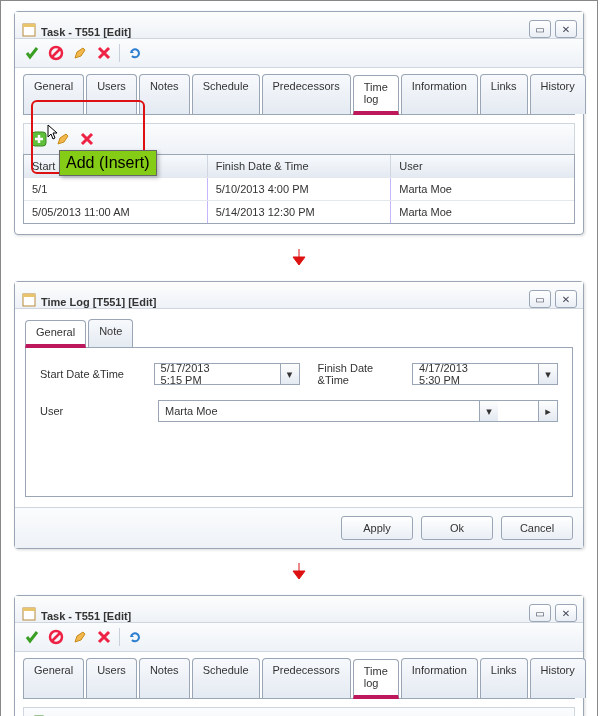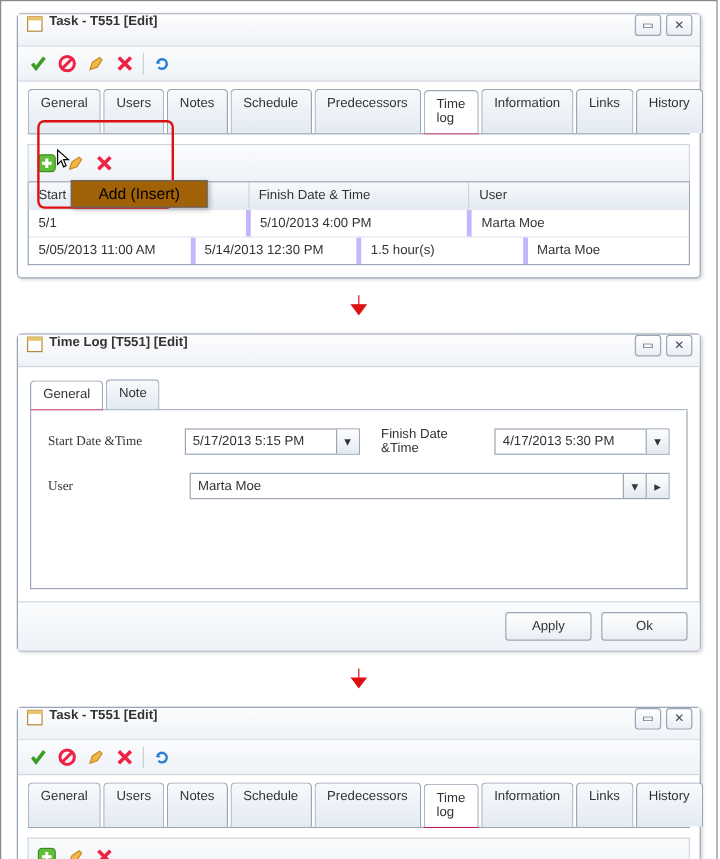--- a/index.html
+++ b/index.html
@@ -22,21 +22,21 @@
     border: 1px solid #9aa6b6;
     border-radius: 4px;
     margin: 10px 13px;
     background: #fff;
     box-shadow: 1px 1px 3px rgba(0,0,0,.15);
   }
   .panel.short { padding-bottom: 10px; }
   .titlebar {
     height: 26px;
     display: flex;
-    align-items: flex-start;
+    align-items: flex-end;
     padding: 0 6px;
     background: linear-gradient(#fdfdfd,#eef2f7);
     border-bottom: 1px solid #cfd6df;
   }
   .titlebar .tb-icon {
     width:16px; height:16px; margin-right:4px;
     display:inline-flex; align-items:center; justify-content:center;
   }
   .titlebar .title { flex:1; font-weight:bold; color:#333; }
   .winbtn {
@@ -69,21 +69,21 @@
     margin-right:2px;
     border-top-left-radius:4px;
     border-top-right-radius:4px;
     color:#333;
     cursor:pointer;
     position:relative;
   }
   .tab.active {
     background:#fff;
     top:1px;
-    border-bottom:1px solid #be185d;
+    border-bottom:4px solid #be185d;
     z-index:2;
   }
   .sub-toolbar {
     margin:8px 8px 0 8px;
     padding:6px;
     background:linear-gradient(#fbfcfd,#eef2f7);
     border:1px solid #cfd6df;
     border-bottom:none;
     display:flex; gap:6px;
   }
@@ -111,31 +111,31 @@
     display:flex; align-items:center; gap:4px;
     color:#333;
   }
   .th:last-child { border-right:none; }
   .trow {
     display:flex;
     border-top:1px solid #e3e7ee;
   }
   .td {
     padding:5px 8px;
-    border-right:4px solid #c4b5fd;
+    border-right:1px solid #c4b5fd;
     flex:1 0 0;
     color:#333;
   }
   .td:last-child { border-right:none; }
   .tooltip {
     position:absolute;
-    background:#a16207;
+    background:#84cc16;
     border:1px solid #666;
-    padding:3px 22px;
-    font-size:13px;
+    padding:3px 6px;
+    font-size:16px;
     color:#000;
     box-shadow:2px 2px 4px rgba(0,0,0,.25);
     white-space:nowrap;
   }
   .cursor {
     position:absolute;
     width:14px; height:18px;
     pointer-events:none;
   }
   .arrow-down {
@@ -148,27 +148,28 @@
     border-bottom:1px solid #9aa6b6;
     margin-top:2px;
   }
   .form {
     border:1px solid #9aa6b6;
     border-top:none;
     padding:14px 14px 60px 14px;
     background:#fff;
   }
   .row { display:flex; align-items:center; gap:8px; margin-bottom:14px; }
-  .lbl { width:110px; color:#333;font-family:Liberation Serif, serif; }
+  .lbl { width:110px; color:#333; }
   .lbl2 { width:auto; margin-left:10px; color:#333; }
   .input {
     border:1px solid #9aa6b6;
     height:20px;
     display:flex; align-items:center;
     background:#fff;
+    gap:40px;
   }
   .input .val { padding:0 6px; flex:1; }
   .input .dd {
     width:18px; height:100%;
     border-left:1px solid #9aa6b6;
     background:linear-gradient(#fdfdfd,#e4eaf2);
     display:inline-flex; align-items:center; justify-content:center;
     cursor:pointer;
   }
   .dlg-buttons {
@@ -276,21 +277,20 @@
       <div class="th">User</div>
     </div>
     <div class="trow">
       <div class="td">5/1</div>
       <div class="td">5/10/2013 4:00 PM</div>
       <div class="td">Marta Moe</div>
     </div>
     <div class="trow">
       <div class="td">5/05/2013 11:00 AM</div>
       <div class="td">5/14/2013 12:30 PM</div>
-      <div class="td">1.5 hour(s)</div>
       <div class="td">Marta Moe</div>
     </div>
   </div>
 
   <div class="redbox" style="left:16px; top:88px; width:110px; height:70px;"></div>
   <div class="cursor" style="left:32px; top:112px;">
     <svg width="14" height="18">
           <path d="M1 1 l0 12 l3 -3 l2 5 l2 -1 l-2 -5 l4 0 z" fill="#fff" stroke="#000"></path>
         </svg>
   </div>
@@ -341,20 +341,21 @@
           <span class="dd">▾</span>
           <span class="dd">▸</span>
         </div>
       </div>
     </div>
   </div>
 
   <div class="dlg-buttons">
     <div class="btn">Apply</div>
     <div class="btn">Ok</div>
+    <div class="btn">Cancel</div>
   </div>
 </div>
 
 <div class="arrow-down">
   <svg width="22" height="22">
         <path d="M11 2 v12 M5 10 l6 8 l6 -8 z" fill="#d11" stroke="#d11"></path>
       </svg>
 </div>
 
 <div class="panel short" style="position:relative;">

